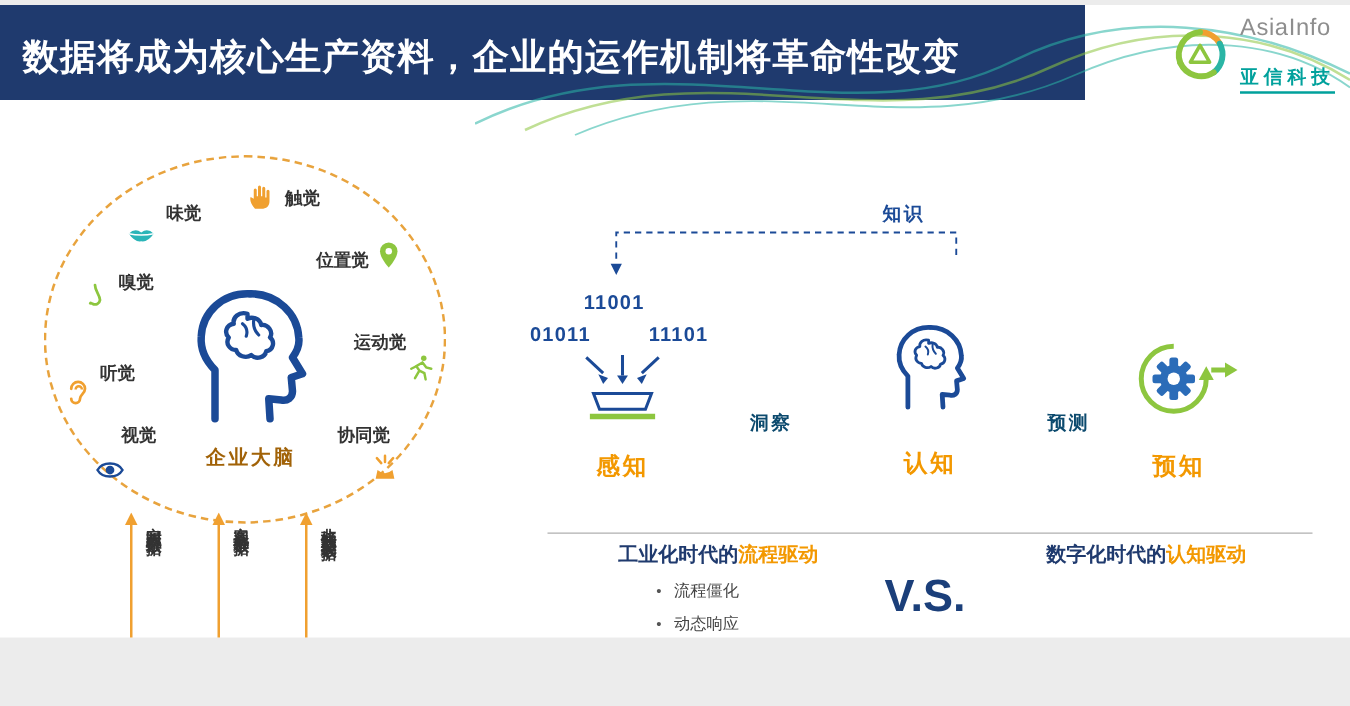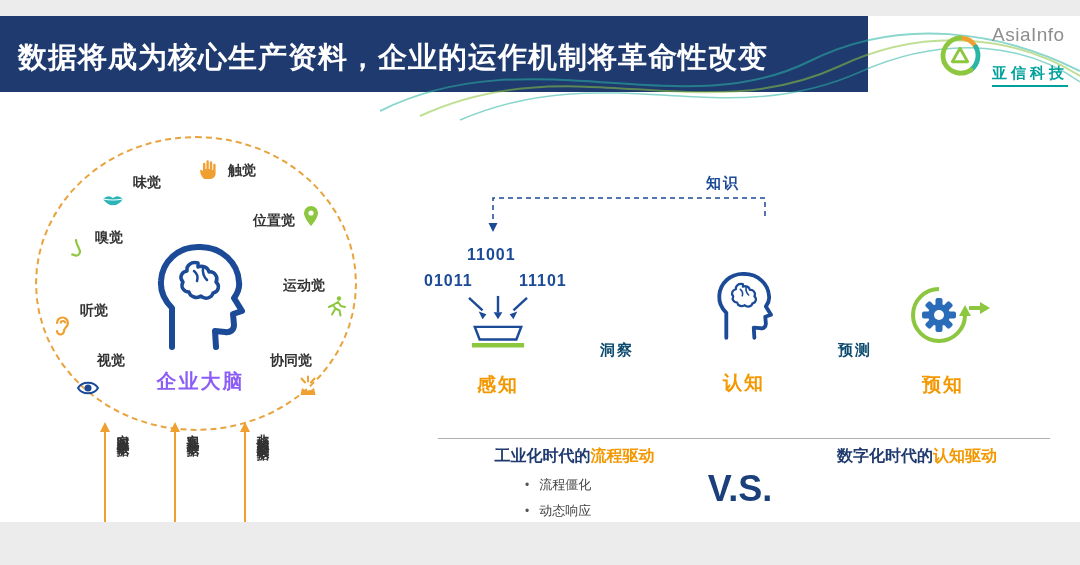--- a/index.html
+++ b/index.html
@@ -1,33 +1,33 @@
 <!DOCTYPE html>
 <html><head>
 <meta charset="utf-8">
 <style>
   * { margin:0; padding:0; box-sizing:border-box; }
   html,body { background:#ececec; }
   body { font-family:"Liberation Sans","DejaVu Sans",sans-serif; }
-  .slide { position:relative; width:1080px; height:506px; background:#ffffff; overflow:hidden; margin:16px auto; }
+  .slide { position:relative; width:1080px; height:506px; background:#ffffff; overflow:hidden; margin:4px auto; }
   .abs { position:absolute; }
 
   
   .header-bar { position:absolute; left:0; top:0; width:868px; height:76px; background:#1f3a6e; }
   .header-title { position:absolute; left:18px; top:22px; color:#ffffff; font-size:29px; font-weight:bold; letter-spacing:1px; white-space:nowrap; z-index:3; }
   .header-waves { position:absolute; left:380px; top:0; width:700px; height:120px; z-index:2; pointer-events:none; }
   .logo { position:absolute; right:12px; top:8px; display:flex; align-items:center; gap:9px; z-index:4; }
   .logo-texts { display:flex; flex-direction:column; align-items:flex-start; gap:18px;text-align:right; }
   .logo-en { color:#8e8e8e; font-size:19px; letter-spacing:0.5px; }
   .logo-cn { color:#00a19c; font-size:15px; font-weight:bold; letter-spacing:4px; border-bottom:2px solid #00a19c; padding-bottom:2px; }
 
   
   .dashed-circle { position:absolute; left:35px; top:120px; width:322px; height:295px; border:2px dashed #e8a33d; border-radius:50%; }
   .center-brain { position:absolute; left:148px; top:225px; }
-  .center-label { position:absolute; left:148px; top:352px; width:105px; text-align:center; color:#8b5cf6; font-size:20px; font-weight:bold; letter-spacing:2px; }
+  .center-label { position:absolute; left:148px; top:352px; width:105px; text-align:center; color:#a16207; font-size:16px; font-weight:bold; letter-spacing:2px; }
   .sense-label { position:absolute; font-size:14px; color:#333; font-weight:600; white-space:nowrap; }
   .sense-icon { position:absolute; width:24px; height:24px; }
   .sense-icon svg { width:100%; height:100%; display:block; }
 
   
   .ds-arrow { position:absolute; }
   .ds-label { position:absolute; writing-mode:vertical-rl; text-orientation:upright; font-size:12.5px; letter-spacing:2px; color:#333; font-weight:600; }
   .ds-cyl { position:absolute; }
 
   

